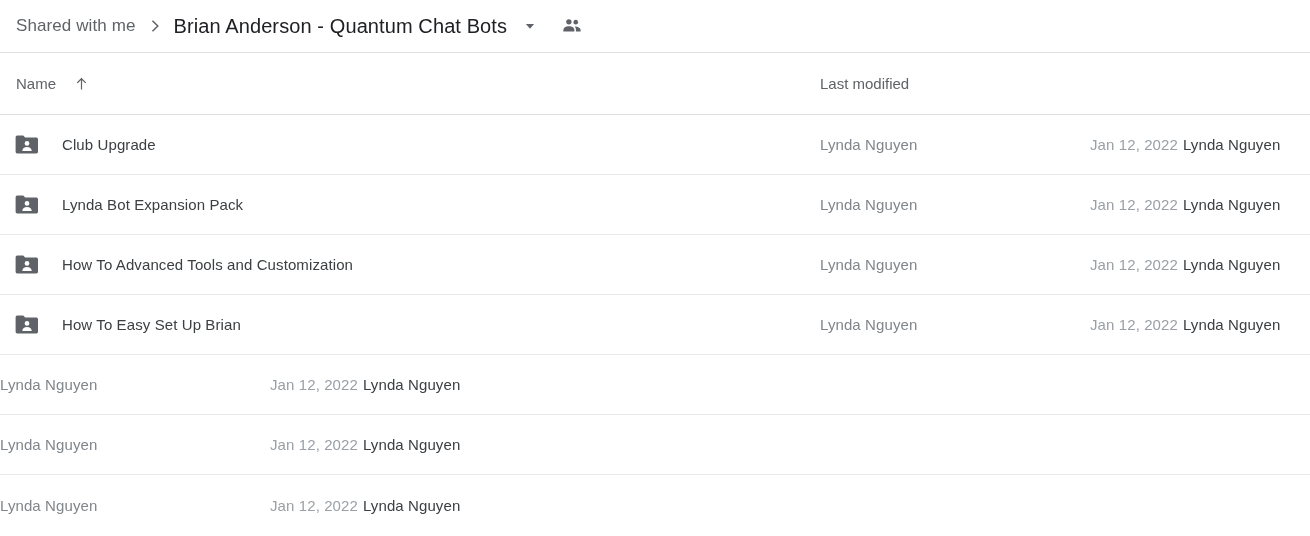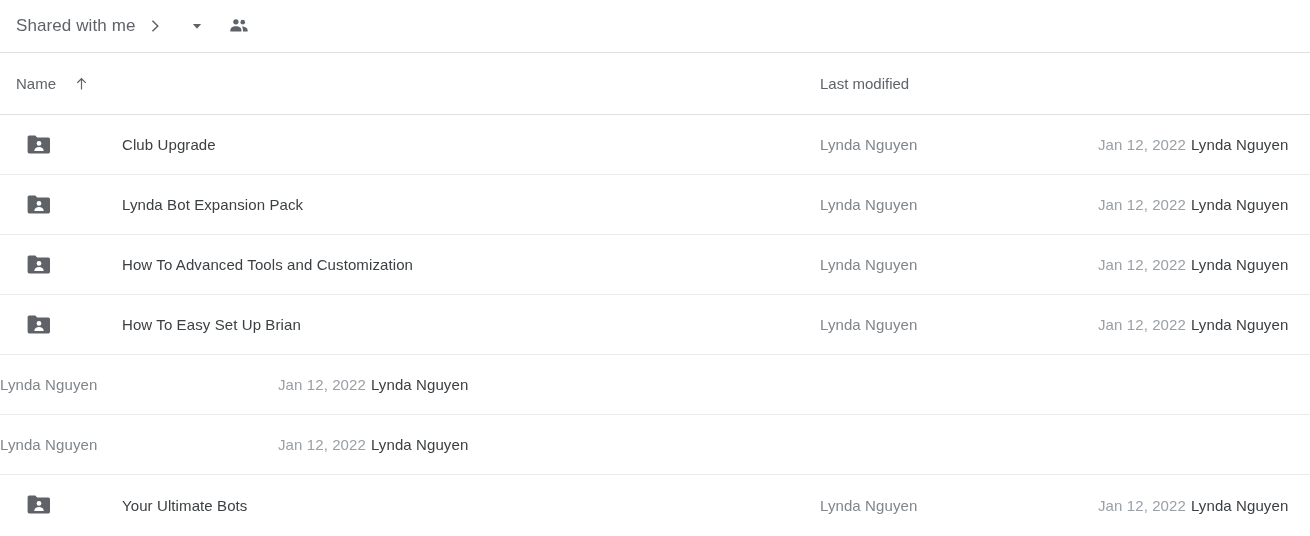--- a/index.html
+++ b/index.html
@@ -115,24 +115,23 @@
     align-items: center;
     border-bottom: 1px solid #e8eaed;
     cursor: pointer;
   }
   .row:last-child {
     border-bottom: none;
   }
   .cell-name {
     width: 820px;
     box-sizing: border-box;
-    padding-left: 26px;
-    display: flex;
-    align-items: center;
-    gap: 48px;
+    padding-left: 14px;
+    display: flex;
+    align-items: center;
   }
   .folder-icon {
     flex: 0 0 auto;
     width: 26px;
     height: 22px;
     display: inline-flex;
     align-items: center;
     justify-content: center;
   }
   .file-title {
@@ -149,21 +148,20 @@
     color: #80868b;
     white-space: nowrap;
     letter-spacing: 0.1px;
   }
   .cell-modified {
     flex: 1;
     box-sizing: border-box;
     font-size: 15px;
     white-space: nowrap;
     letter-spacing: 0.1px;
-    margin-left: 8px;
   }
   .mod-date {
     color: #9aa0a6;
   }
   .mod-by {
     color: #3c4043;
     margin-left: 5px;
   }
 </style>
 </head>
@@ -171,20 +169,21 @@
 
 <div class="breadcrumb-bar">
   <span class="crumb-parent">Shared with me</span>
 
   <span class="crumb-sep">
     <svg width="18" height="18" viewBox="0 0 24 24" aria-hidden="true">
       <path d="M9.3 5.6 L15.7 12 L9.3 18.4" fill="none" stroke="#5f6368" stroke-width="2" stroke-linecap="square" stroke-linejoin="miter"></path>
     </svg>
   </span>
 
+  <span class="crumb-current">Brian Anderson - Quantum Chat Bots</span>
 
   <span class="crumb-caret">
     <svg width="14" height="14" viewBox="0 0 24 24" aria-hidden="true">
       <path d="M5 8.5 L19 8.5 L12 16.5 Z" fill="#5f6368"></path>
     </svg>
   </span>
 
   <span class="crumb-people">
     <svg width="22" height="22" viewBox="0 0 24 24" aria-hidden="true">
       <circle cx="8.6" cy="7.4" r="2.9" fill="#5f6368"></circle>
@@ -290,31 +289,18 @@
       <span class="mod-date">Jan 12, 2022</span><span class="mod-by">Lynda Nguyen</span>
     </div>
     </div>
     <div class="row">
     <div class="cell-owner">Lynda Nguyen</div>
     <div class="cell-modified">
       <span class="mod-date">Jan 12, 2022</span><span class="mod-by">Lynda Nguyen</span>
     </div>
     </div>
     <div class="row">
-    <div class="cell-name">
-      <span class="folder-icon">
-  <svg width="26" height="22" viewBox="0 0 26 22" aria-hidden="true">
-    <path d="M1.6 3.2 a1.6 1.6 0 0 1 1.6-1.6 h6.1 l1.9 2.0 h11.2
-             a1.6 1.6 0 0 1 1.6 1.6 v12.6
-             a1.6 1.6 0 0 1 -1.6 1.6 h-19.2
-             a1.6 1.6 0 0 1 -1.6 -1.6 z" fill="#5f6368"></path>
-    <circle cx="13" cy="9.4" r="2.35" fill="#ffffff"></circle>
-    <path d="M8.3 17.1 c0-2.7 2.1-4.0 4.7-4.0 s4.7 1.3 4.7 4.0 z" fill="#ffffff"></path>
-  </svg>
-        </span>
-      <span class="file-title">Your Ultimate Bots</span>
-    </div>
     <div class="cell-owner">Lynda Nguyen</div>
     <div class="cell-modified">
       <span class="mod-date">Jan 12, 2022</span><span class="mod-by">Lynda Nguyen</span>
     </div>
     </div>
   </div>
 
 </body></html>

